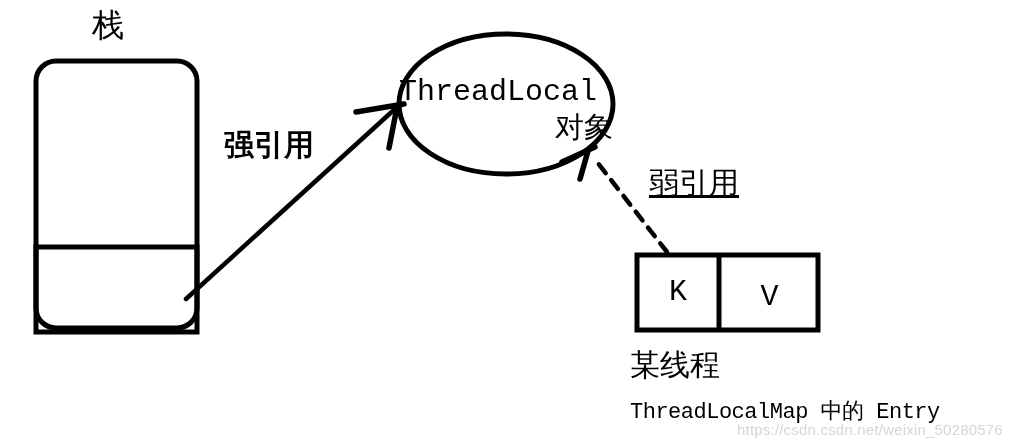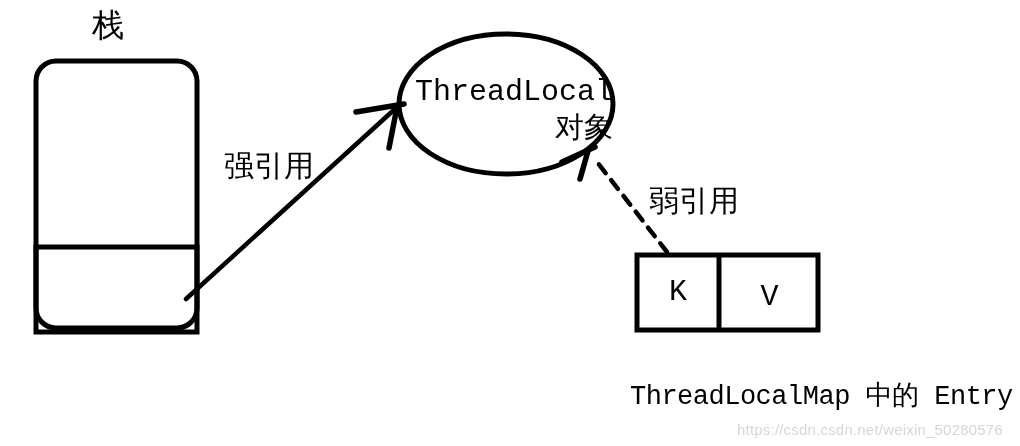--- a/index.html
+++ b/index.html
@@ -18,28 +18,28 @@
     width: 1020px; height: 446px;
   }
   .txt {
     position: absolute;
     white-space: nowrap;
     line-height: 1.15;
     color: #000000;
   }
   .stack-title   { left: 92px;  top: 10px;  font-size: 32px; }
   .tl-ref        { left: 57px;  top: 264px; font-size: 30px; }
-  .tlo-line1     { left: 399px; top: 75px;  width: 214px; text-align: right; font-size: 30px; }
+  .tlo-line1     { left: 399px; top: 75px;  width: 214px; text-align: left; font-size: 30px; }
   .tlo-line2     { left: 399px; top: 113px; width: 214px; text-align: right; font-size: 29px; }
-  .strong-label  { left: 224px; top: 151px; font-size: 30px; }
-  .weak-label    { left: 649px; top: 186px; font-size: 30px; }
+  .strong-label  { left: 224px; top: 130px; font-size: 30px; font-weight: bold; }
+  .weak-label    { left: 649px; top: 168px; font-size: 30px; text-decoration: underline; }
   .k-label       { left: 637px; top: 275px; width: 82px;  text-align: center; font-size: 30px; }
   .v-label       { left: 721px; top: 280px; width: 97px;  text-align: center; font-size: 30px; }
   .caption1      { left: 630px; top: 350px; font-size: 30px; }
-  .caption2      { left: 630px; top: 382px; font-size: 27px; letter-spacing: -0.5px; }
+  .caption2      { left: 630px; top: 400px; font-size: 22px; letter-spacing: -0.5px; }
   .watermark {
     left: 737px; top: 421px;
     font-size: 15px;
     color: #d6d6d6;
     font-family: "Liberation Sans", "DejaVu Sans", sans-serif;
     letter-spacing: 0.2px;
   }
 </style>
 </head>
 <body>
@@ -71,17 +71,18 @@
   <div class="txt tlo-line1">ThreadLocal</div>
   <div class="txt tlo-line2">对象</div>
 
   <div class="txt strong-label">强引用</div>
 
   <div class="txt weak-label">弱引用</div>
 
   <div class="txt k-label">K</div>
   <div class="txt v-label">V</div>
 
+  <div class="txt caption1">某线程</div>
   <div class="txt caption2">ThreadLocalMap 中的 Entry</div>
 
   <div class="txt watermark">https://csdn.csdn.net/weixin_50280576</div>
 
 </div>
 
 </body></html>

